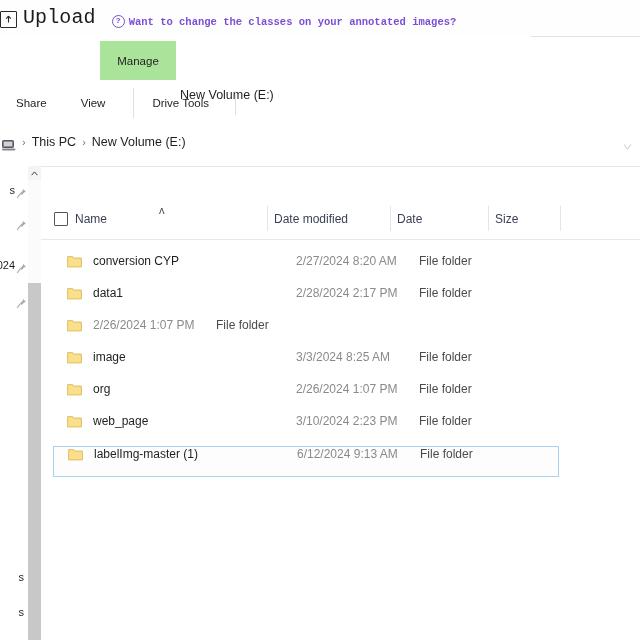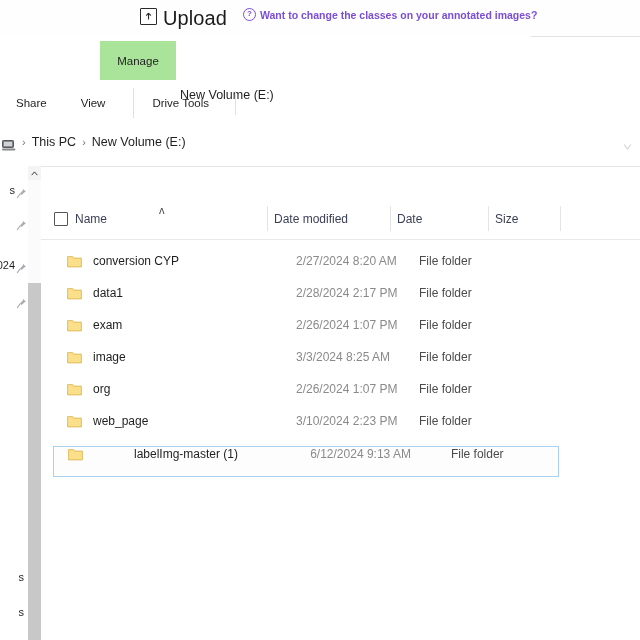--- a/index.html
+++ b/index.html
@@ -27,22 +27,22 @@
     position: absolute;
     left: 0; top: 0;
     width: 640px; height: 36px;
     background: #fefefe;
     border-bottom: 1px solid #e3e3e3;
     display: flex;
     align-items: center;
   }
   .banner-inner {
     display: flex;
-    align-items: flex-start;
-    margin-left: 140px;
+    align-items: flex-end;
+    font-family: Liberation Mono, monospace;
   }
   .upload-icon {
     width: 15px; height: 15px;
     border: 1.6px solid #2a2a2a;
     border-radius: 1px;
     display: flex;
     align-items: center;
     justify-content: center;
     margin-right: 6px;
     flex: none;
@@ -477,21 +477,20 @@
             </svg></span>
           <span class="cell-name">data1</span>
           <span class="cell-date">2/28/2024 2:17 PM</span>
           <span class="cell-type">File folder</span>
           <span class="cell-size"></span>
         </div>
         <div class="row" style="top: 120px;">
           <span class="folder-ico"><svg width="15" height="13" viewBox="0 0 15 13">
               <path d="M0.6 1.6 h5 l1.2 1.5 h7.6 v8.8 h-13.8 z" fill="#fcdf8a" stroke="#d8b24f" stroke-width="0.8"></path>
             </svg></span>
-          <span class="cell-name">exam</span>
           <span class="cell-date">2/26/2024 1:07 PM</span>
           <span class="cell-type">File folder</span>
           <span class="cell-size"></span>
         </div>
         <div class="row" style="top: 152px;">
           <span class="folder-ico"><svg width="15" height="13" viewBox="0 0 15 13">
               <path d="M0.6 1.6 h5 l1.2 1.5 h7.6 v8.8 h-13.8 z" fill="#fcdf8a" stroke="#d8b24f" stroke-width="0.8"></path>
             </svg></span>
           <span class="cell-name">image</span>
           <span class="cell-date">3/3/2024 8:25 AM</span>
@@ -509,21 +508,21 @@
         </div>
         <div class="row" style="top: 216px;">
           <span class="folder-ico"><svg width="15" height="13" viewBox="0 0 15 13">
               <path d="M0.6 1.6 h5 l1.2 1.5 h7.6 v8.8 h-13.8 z" fill="#fcdf8a" stroke="#d8b24f" stroke-width="0.8"></path>
             </svg></span>
           <span class="cell-name">web_page</span>
           <span class="cell-date">3/10/2024 2:23 PM</span>
           <span class="cell-type">File folder</span>
           <span class="cell-size"></span>
         </div>
-        <div class="row selected" style="top: 248px; gap: 40px;">
+        <div class="row selected" style="top: 248px;">
           <span class="folder-ico"><svg width="15" height="13" viewBox="0 0 15 13">
               <path d="M0.6 1.6 h5 l1.2 1.5 h7.6 v8.8 h-13.8 z" fill="#fcdf8a" stroke="#d8b24f" stroke-width="0.8"></path>
             </svg></span>
           <span class="cell-name">labelImg-master (1)</span>
           <span class="cell-date">6/12/2024 9:13 AM</span>
           <span class="cell-type">File folder</span>
           <span class="cell-size"></span>
         </div>
       </div>
   </div>

